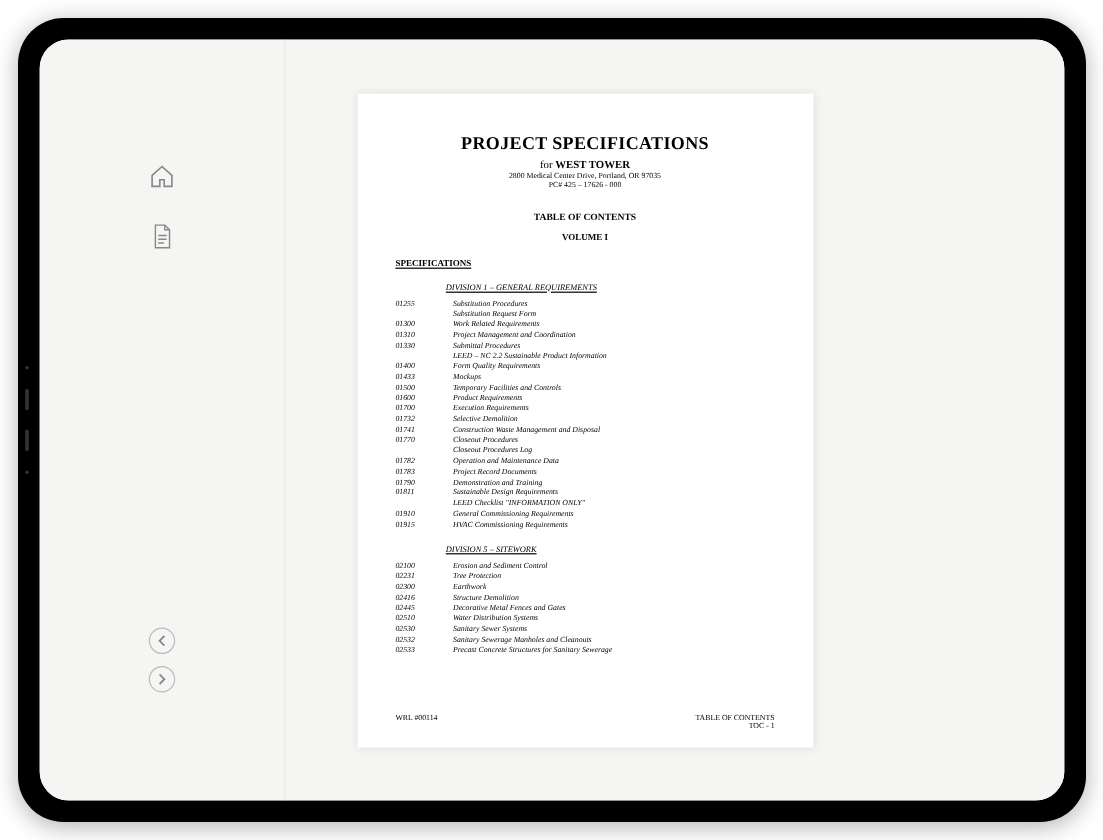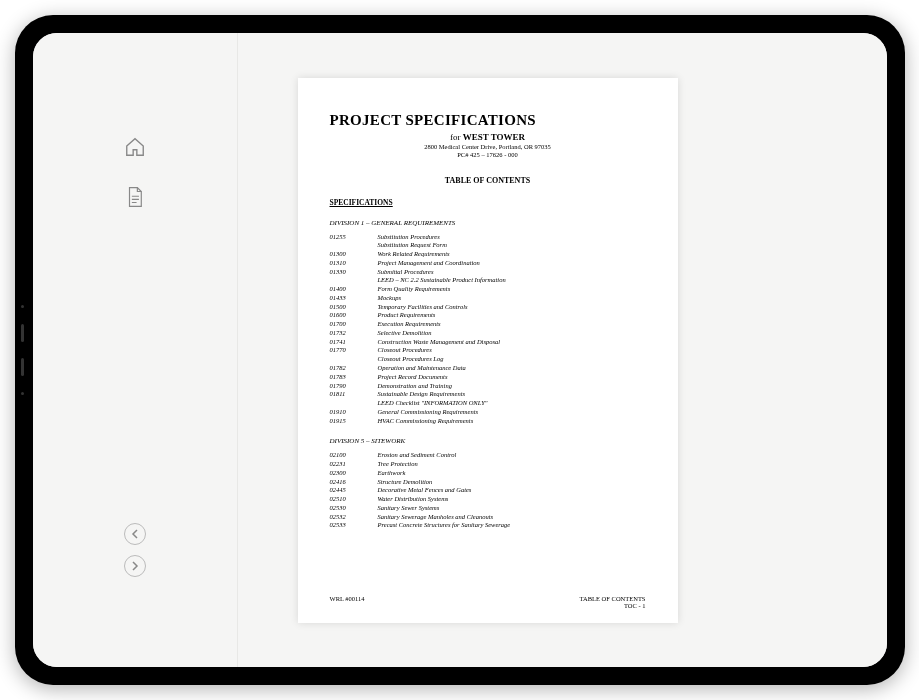--- a/index.html
+++ b/index.html
@@ -88,20 +88,21 @@
     width: 380px;
     height: 545px;
     background:#fff;
     box-shadow: 0 0 8px rgba(0,0,0,0.12);
     padding: 34px 32px 18px 32px;
     font-size: 7px;
     color:#000;
     position:relative;
   }
   .title1 {
+    text-align:center;
     font-weight:bold;
     font-size: 15px;
     letter-spacing: 0.3px;
   }
   .title2 {
     text-align:center;
     font-size: 9px;
     margin-top: 3px;
   }
   .title2 b { font-weight:bold; }
@@ -124,22 +125,24 @@
   }
   .sec-h {
     font-weight:bold;
     font-size: 7.5px;
     text-decoration: underline;
     margin-top: 13px;
   }
   .div-h {
     font-style: italic;
     font-size: 7px;
+    text-decoration: underline;
     margin-top: 12px;
     margin-bottom: 6px;
+    margin-left: 42px;
   }
   .items {
     font-size: 6.5px;
   }
   .item-row {
     display:flex;
     line-height: 1.35;
   }
   .item-code {
     width: 48px;
@@ -203,20 +206,21 @@
       </div>
     </div>
 
     <div class="doc-area">
       <div class="page">
         <div class="title1">PROJECT SPECIFICATIONS</div>
         <div class="title2"><span>for </span><b>WEST TOWER</b></div>
         <div class="addr">2800 Medical Center Drive, Portland, OR 97035</div>
         <div class="addr">PC#  425 – 17626 - 000</div>
         <div class="toc-h">TABLE OF CONTENTS</div>
+        <div class="vol">VOLUME  I</div>
         <div class="sec-h">SPECIFICATIONS</div>
 
         <div class="div-h">DIVISION 1 – GENERAL REQUIREMENTS</div>
         <div class="items" id="div1-items">
             <div class="item-row">
               <div class="item-code">01255</div>
               <div class="item-title">Substitution Procedures</div>
             </div>
             <div class="item-row">
               <div class="item-code"></div>

